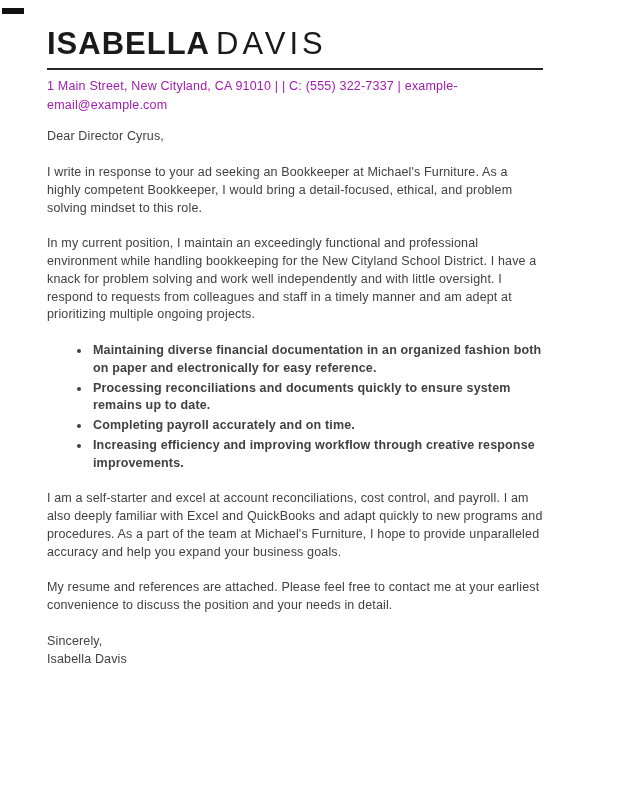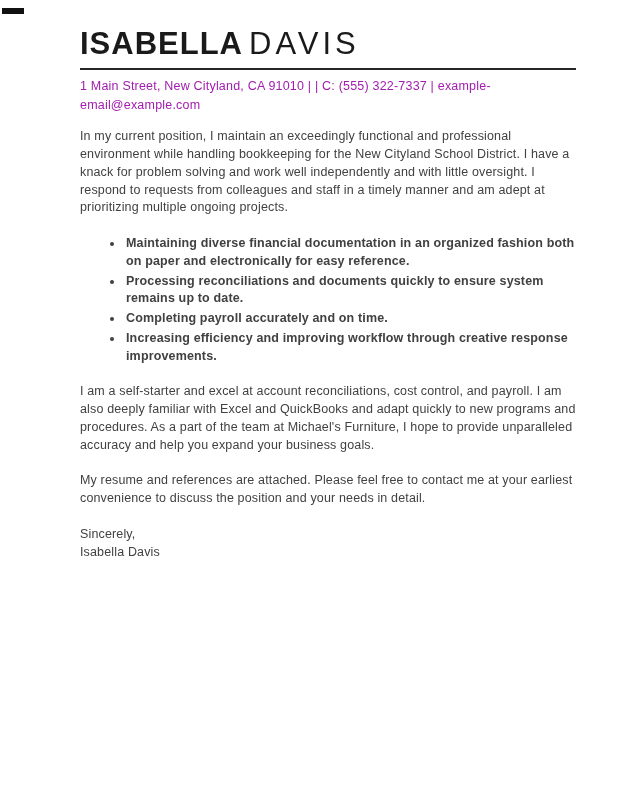--- a/index.html
+++ b/index.html
@@ -20,21 +20,21 @@
   .corner-mark {
     position: absolute;
     left: 2px;
     top: 8px;
     width: 22px;
     height: 6px;
     background: #111111;
   }
   .content {
     position: absolute;
-    left: 80px;
+    left: 47px;
     top: 28px;
     width: 496px;
   }
   
   .name-line {
     font-size: 31px;
     line-height: 1.05;
     color: #1a1a1a;
     letter-spacing: 1px;
     white-space: nowrap;
@@ -105,21 +105,23 @@
     <div class="name-line">
       <span class="name-first">ISABELLA</span><span class="name-last">DAVIS</span>
     </div>
 
     <hr class="head-rule">
 
     <div class="contact">1 Main Street, New Cityland, CA 91010 | | C: (555) 322-7337 | example-email@example.com</div>
 
     <div class="body-text">
 
+      <p class="salutation">Dear Director Cyrus,</p>
 
+      <p>I write in response to your ad seeking an Bookkeeper at Michael's Furniture. As a highly competent Bookkeeper, I would bring a detail-focused, ethical, and problem solving mindset to this role.</p>
 
       <p>In my current position, I maintain an exceedingly functional and professional environment while handling bookkeeping for the New Cityland School District. I have a knack for problem solving and work well independently and with little oversight. I respond to requests from colleagues and staff in a timely manner and am adept at prioritizing multiple ongoing projects.</p>
 
 
       <ul class="expert-list">
         <li>Maintaining diverse financial documentation in an organized fashion both on paper and electronically for easy reference.</li>
         <li>Processing reconciliations and documents quickly to ensure system remains up to date.</li>
         <li>Completing payroll accurately and on time.</li>
         <li>Increasing efficiency and improving workflow through creative response improvements.</li>
       </ul>

